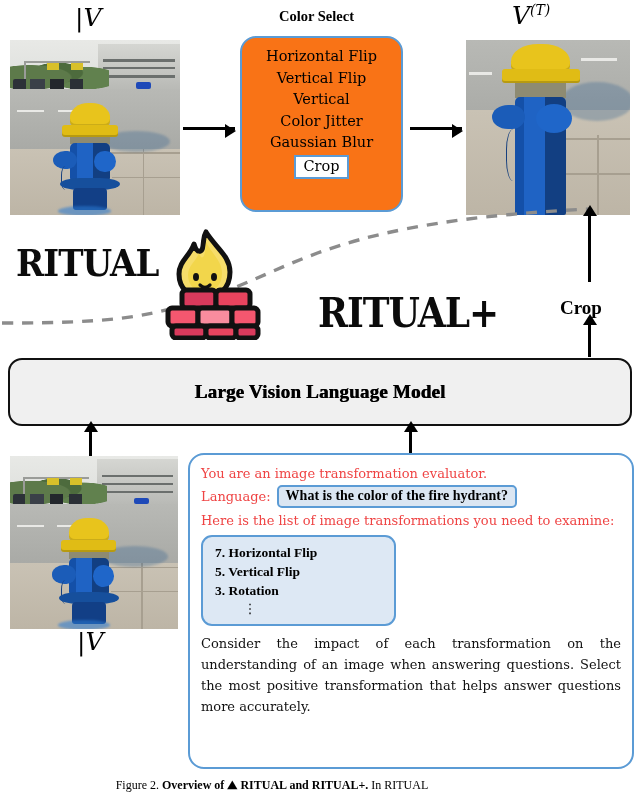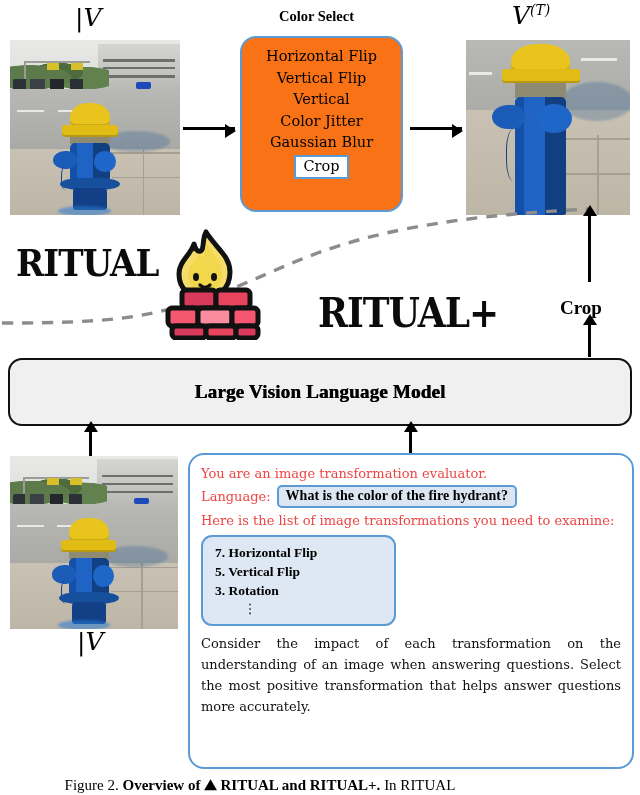--- a/index.html
+++ b/index.html
@@ -209,23 +209,23 @@
     margin-top:7px;
     font-family:"DejaVu Serif", serif;
     font-size:13px;
     line-height:21px;
     text-align:justify;
     color:#111;
   }
 
   .caption{
     position:absolute;
-    left:0;width:520px;
-    font-family:"Liberation Serif", serif;
-    font-size:15px;
+    left:12px;width:520px;
+    font-family:"Liberation Serif", serif;
+    font-size:12px;
     line-height:18px;
     white-space:nowrap;
     text-align:center;
   }
   .caption b{font-weight:bold;}
 </style>
 </head>
 <body>
 
 <div class="stage">

